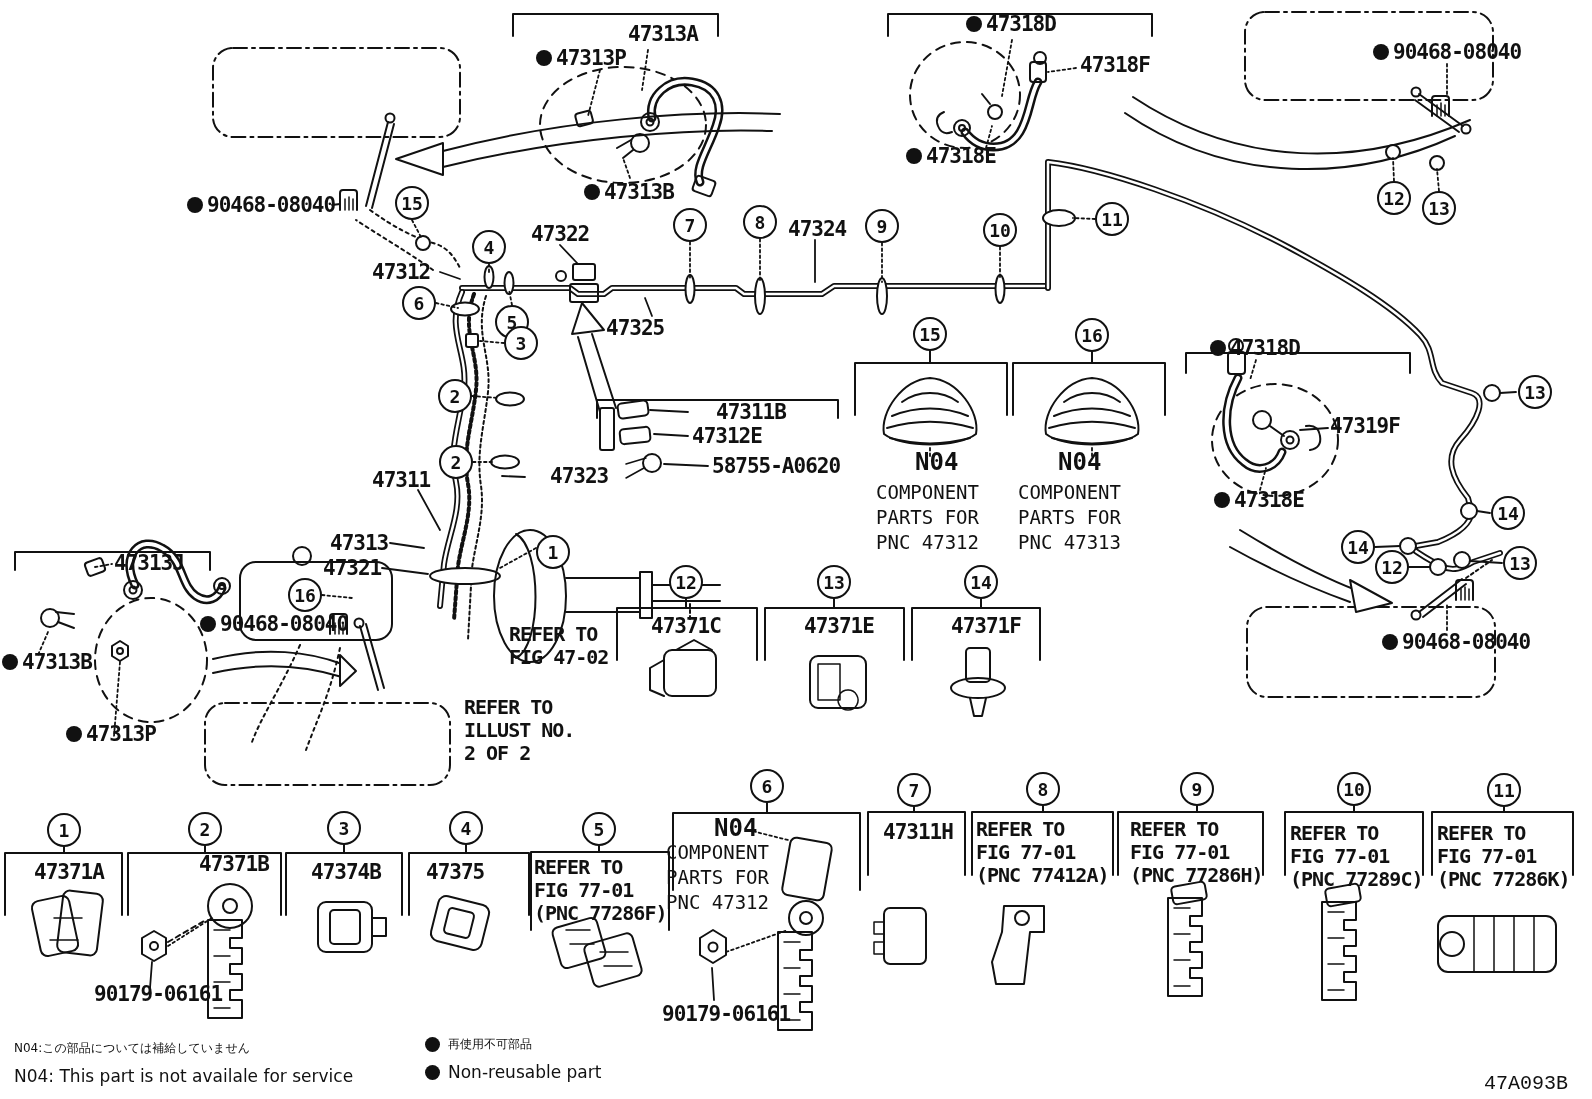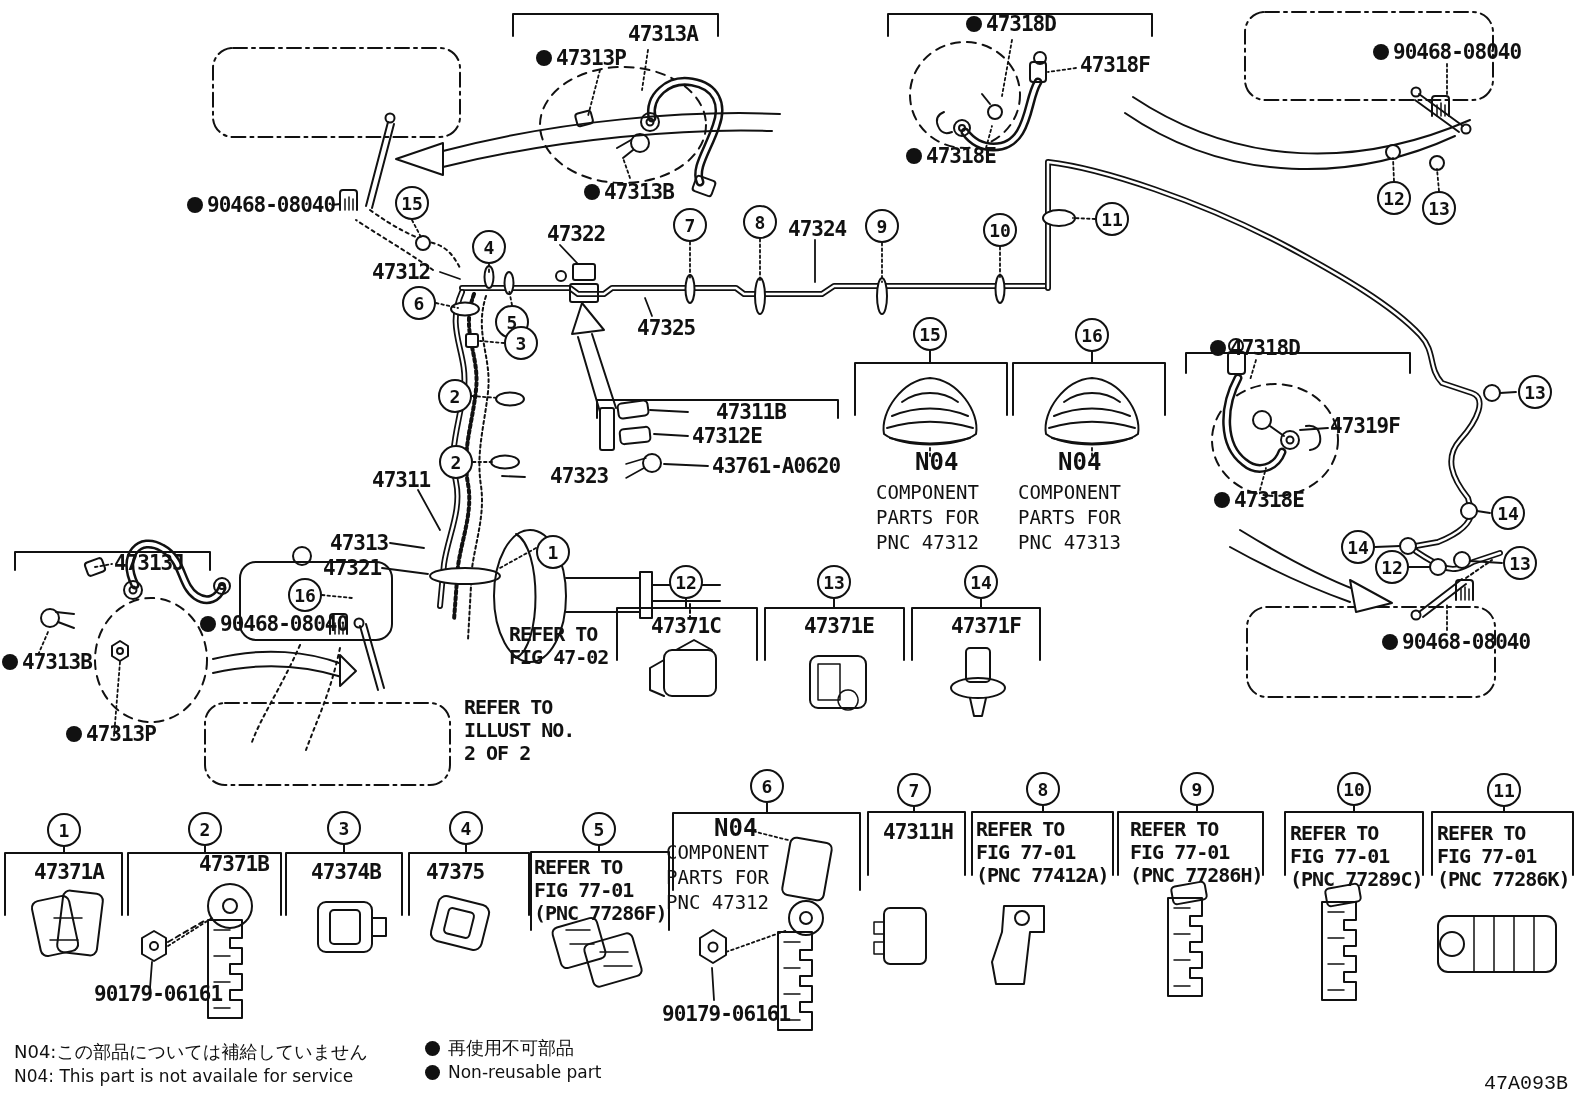--- a/index.html
+++ b/index.html
@@ -10,21 +10,21 @@
           font-weight:bold;font-size:21px;letter-spacing:-1px;color:#111;display:flex;align-items:center;gap:4px;}
   .plabel .dot{width:16px;height:16px;border-radius:50%;background:#111;flex:0 0 auto;}
   .callout{position:absolute;width:34px;height:34px;border:2px solid #111;border-radius:50%;
            background:#fff;display:flex;align-items:center;justify-content:center;
            font-size:18px;font-weight:bold;font-family:"DejaVu Sans Mono",monospace;box-sizing:border-box;}
   .reflabel{position:absolute;white-space:nowrap;font-family:"DejaVu Sans Mono",monospace;
             font-weight:bold;font-size:20px;letter-spacing:-1px;line-height:23px;color:#111;}
   .compnote{position:absolute;color:#111;}
   .compnote .n04{position:absolute;font-family:"DejaVu Sans Mono",monospace;font-weight:bold;font-size:24px;white-space:nowrap;}
   .compnote .clines{position:absolute;font-family:"DejaVu Sans Mono",monospace;font-size:19px;line-height:25px;white-space:nowrap;}
-  .noteline{position:absolute;font-family:"DejaVu Sans",sans-serif;font-size:18px;white-space:nowrap;
+  .noteline{position:absolute;font-family:"DejaVu Sans",sans-serif;font-size:12px;white-space:nowrap;
             display:flex;align-items:center;gap:8px;color:#111;}
   .noteline.en{font-size:17px;}
   .noteline .dot{width:15px;height:15px;border-radius:50%;background:#111;flex:0 0 auto;}
   .figcode{position:absolute;font-family:Liberation Mono, monospace;font-size:20px;color:#111;}
 </style>
 </head>
 <body>
 
 <div id="canvas">
 
@@ -432,37 +432,37 @@
         <span class="dot"></span>
         <span>47318E</span>
       </div>
       <div class="plabel" style="left: 1373px; top: 40px;">
         <span class="dot"></span>
         <span>90468-08040</span>
       </div>
       <div class="plabel" style="left: 372px; top: 260px;">
         <span>47312</span>
       </div>
-      <div class="plabel" style="left: 531px; top: 222px; margin-left: 16px;">
+      <div class="plabel" style="left: 531px; top: 222px;">
         <span>47322</span>
       </div>
       <div class="plabel" style="left: 788px; top: 217px;">
         <span>47324</span>
       </div>
-      <div class="plabel" style="left: 637px; top: 316px;">
+      <div class="plabel" style="left: 606px; top: 316px;">
         <span>47325</span>
       </div>
       <div class="plabel" style="left: 668px; top: 400px; margin-left: 48px;">
         <span>47311B</span>
       </div>
       <div class="plabel" style="left: 692px; top: 424px;">
         <span>47312E</span>
       </div>
       <div class="plabel" style="left: 712px; top: 454px;">
-        <span>43761-A0620</span>
+        <span>58755-A0620</span>
       </div>
       <div class="plabel" style="left: 372px; top: 468px;">
         <span>47311</span>
       </div>
       <div class="plabel" style="left: 550px; top: 464px;">
         <span>47323</span>
       </div>
       <div class="plabel" style="left: 330px; top: 531px;">
         <span>47313</span>
       </div>

